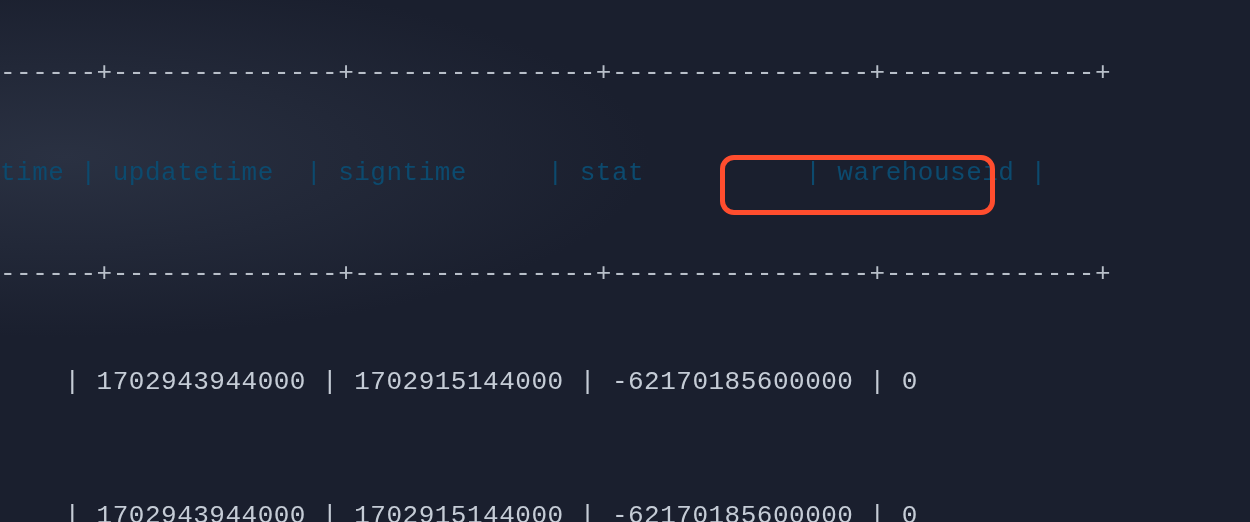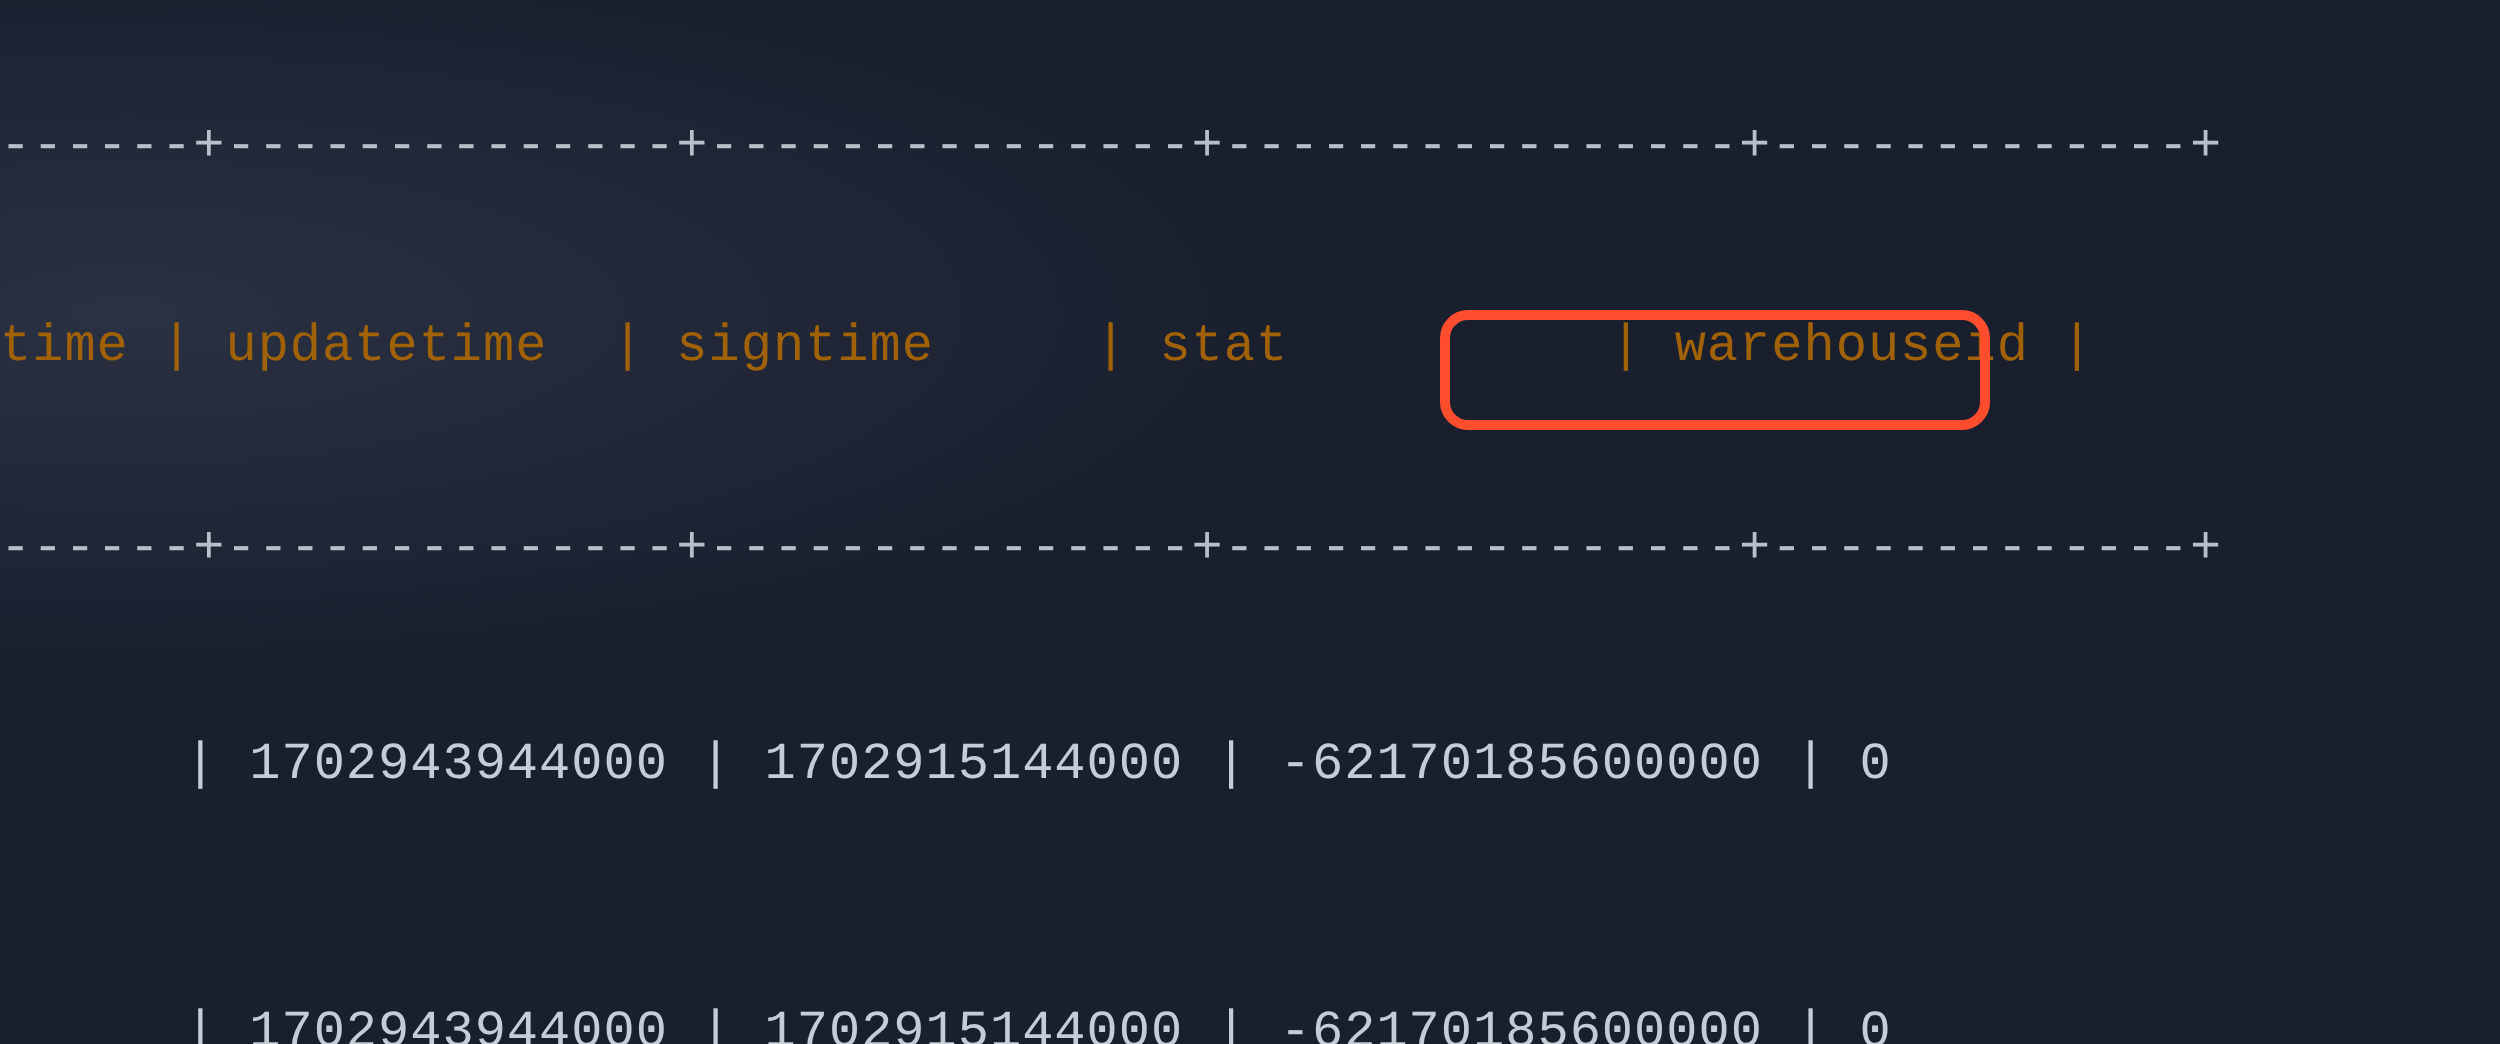--- a/index.html
+++ b/index.html
@@ -24,29 +24,28 @@
       line-height: 1.0;
       padding-top: 6px;
     }
     .divider {
       color: #b8bfc9;
       white-space: pre;
       line-height: 1.2;
     }
     .header-row {
       white-space: pre;
-      color: #a16207;
+      color: #0c4a6e;
       line-height: 1.9;
       padding: 8px 0;
     }
     .data-row {
       white-space: pre;
       color: #c5ccd6;
       line-height: 3.15;
-      padding-left: 28px;
     }
     .highlight-box {
       position: absolute;
       border: 5px solid #ff4d2e;
       border-radius: 14px;
       top: 155px;
       left: 720px;
       width: 275px;
       height: 60px;
       pointer-events: none;

